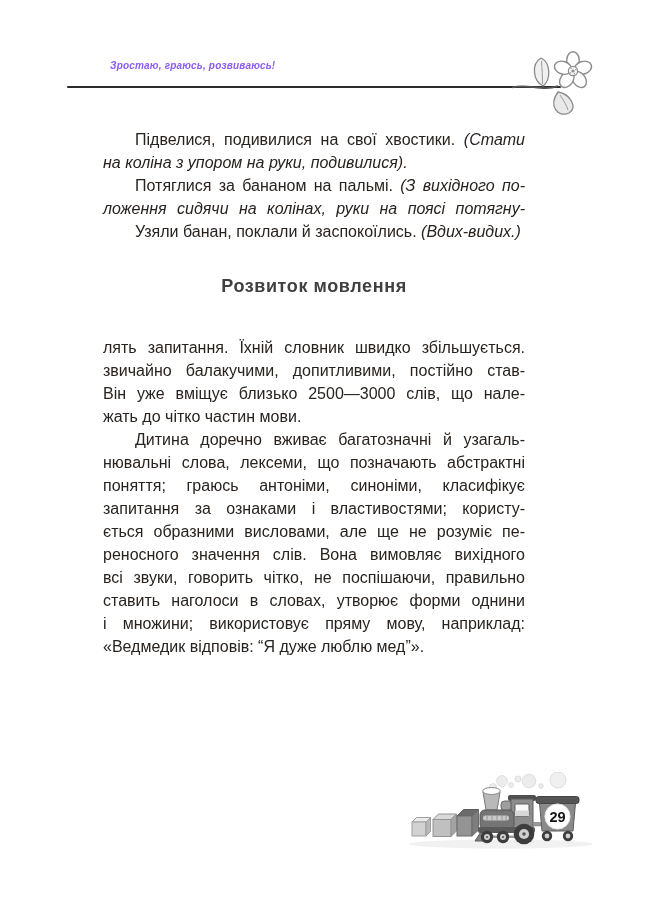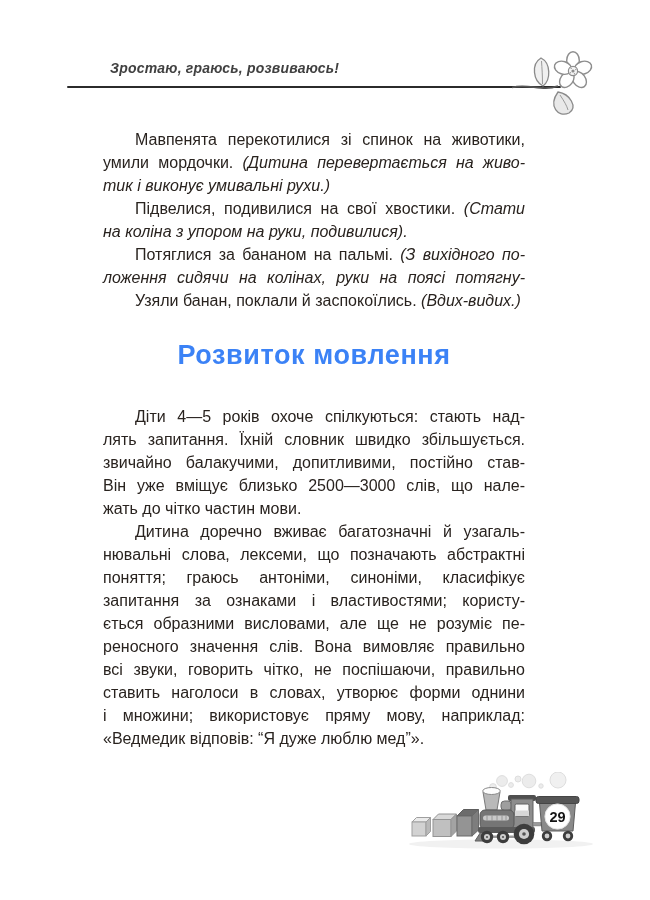--- a/index.html
+++ b/index.html
@@ -3,40 +3,40 @@
 <meta charset="utf-8">
 <style>
   html,body{margin:0;padding:0;background:#ffffff;}
   .page{
     position:relative;width:650px;height:900px;background:#ffffff;overflow:hidden;
     font-family:"Liberation Sans","DejaVu Sans",sans-serif;
   }
   
   .running-header{
     position:absolute;left:110px;top:60px;
-    font-size:14px;font-weight:bold;font-style:italic;color:#404040;letter-spacing:.2px;
+    font-size:10px;font-weight:bold;font-style:italic;color:#8b5cf6;letter-spacing:.2px;
   }
   .head-rule{
     position:absolute;left:67px;top:86px;width:494px;height:2px;
     background:#2b2b2b;border-radius:1px;
   }
   .flower{position:absolute;left:512px;top:48px;}
   
   .body-column{
     position:absolute;left:103px;top:128px;width:422px;
     font-size:16px;line-height:23px;color:#29231f;
   }
   .paragraph{margin:0;}
   .line{white-space:nowrap;}
   .line.j{white-space:normal;text-align:justify;text-align-last:justify;}
   .line.ind{text-indent:32px;}
   .it{font-style:italic;}
   .section-heading{
     margin:21px 0 28px 0;text-align:center;
-    font-size:27px;line-height:44px;font-weight:bold;color:#3b82f6;letter-spacing:.6px;
+    font-size:18px;line-height:44px;font-weight:bold;color:#404040;letter-spacing:.6px;
     font-family:"Liberation Sans","DejaVu Sans",sans-serif;
   }
   
   .footer-art{position:absolute;left:403px;top:772px;width:192px;height:80px;}
 </style>
 </head>
 <body>
 
 <div class="page">
 
@@ -60,52 +60,46 @@
       <circle cx="2.8" cy="-1.5" r="0.7" fill="#9a9a9a"></circle>
       <circle cx="-2.6" cy="1.8" r="0.7" fill="#9a9a9a"></circle>
       <circle cx="1.5" cy="2.8" r="0.7" fill="#9a9a9a"></circle>
       <circle cx="-1.8" cy="-2.6" r="0.7" fill="#9a9a9a"></circle>
     </g>
   </svg>
 
   <main class="body-column">
     <div>
         <div class="paragraph">
-          <div class="line j ind"><span>Мавпенята перекотилися зі спинок на животики,</span></div>
-          <div class="line j"><span>умили мордочки. </span><span class="it">(Дитина перевертається на живо-</span></div>
-          <div class="line"><span class="it">тик і виконує умивальні рухи.)</span></div>
-        </div>
-        <div class="paragraph">
           <div class="line j ind"><span>Підвелися, подивилися на свої хвостики. </span><span class="it">(Стати</span></div>
           <div class="line"><span class="it">на коліна з упором на руки, подивилися).</span></div>
         </div>
         <div class="paragraph">
           <div class="line j ind"><span>Потяглися за бананом на пальмі. </span><span class="it">(З вихідного по-</span></div>
           <div class="line j"><span class="it">ложення сидячи на колінах, руки на поясі потягну-</span></div>
         </div>
         <div class="paragraph">
           <div class="line ind"><span>Узяли банан, поклали й заспокоїлись. </span><span class="it">(Вдих-видих.)</span></div>
         </div>
       </div>
     <h2 class="section-heading">Розвиток мовлення</h2>
     <div>
         <div class="paragraph">
-          <div class="line j ind"><span>Діти 4—5 років охоче спілкуються: стають над-</span></div>
           <div class="line j"><span>лять запитання. Їхній словник швидко збільшується.</span></div>
           <div class="line j"><span>звичайно балакучими, допитливими, постійно став-</span></div>
           <div class="line j"><span>Він уже вміщує близько 2500—3000 слів, що нале-</span></div>
           <div class="line"><span>жать до чітко частин мови.</span></div>
         </div>
         <div class="paragraph">
           <div class="line j ind"><span>Дитина доречно вживає багатозначні й узагаль-</span></div>
           <div class="line j"><span>нювальні слова, лексеми, що позначають абстрактні</span></div>
           <div class="line j"><span>поняття; граюсь антоніми, синоніми, класифікує</span></div>
           <div class="line j"><span>запитання за ознаками і властивостями; користу-</span></div>
           <div class="line j"><span>ється образними висловами, але ще не розуміє пе-</span></div>
-          <div class="line j"><span>реносного значення слів. Вона вимовляє правильно</span></div>
+          <div class="line j"><span>реносного значення слів. Вона вимовляє вихідного</span></div>
           <div class="line j"><span>всі звуки, говорить чітко, не поспішаючи, правильно</span></div>
           <div class="line j"><span>ставить наголоси в словах, утворює форми однини</span></div>
           <div class="line j"><span>і множини; використовує пряму мову, наприклад:</span></div>
           <div class="line"><span>«Ведмедик відповів: “Я дуже люблю мед”».</span></div>
         </div>
       </div>
   </main>
 
   <svg class="footer-art" width="192" height="80" viewBox="0 0 192 80" aria-hidden="true">
     <ellipse cx="98" cy="72" rx="92" ry="4.5" fill="#f1f1f1"></ellipse>

